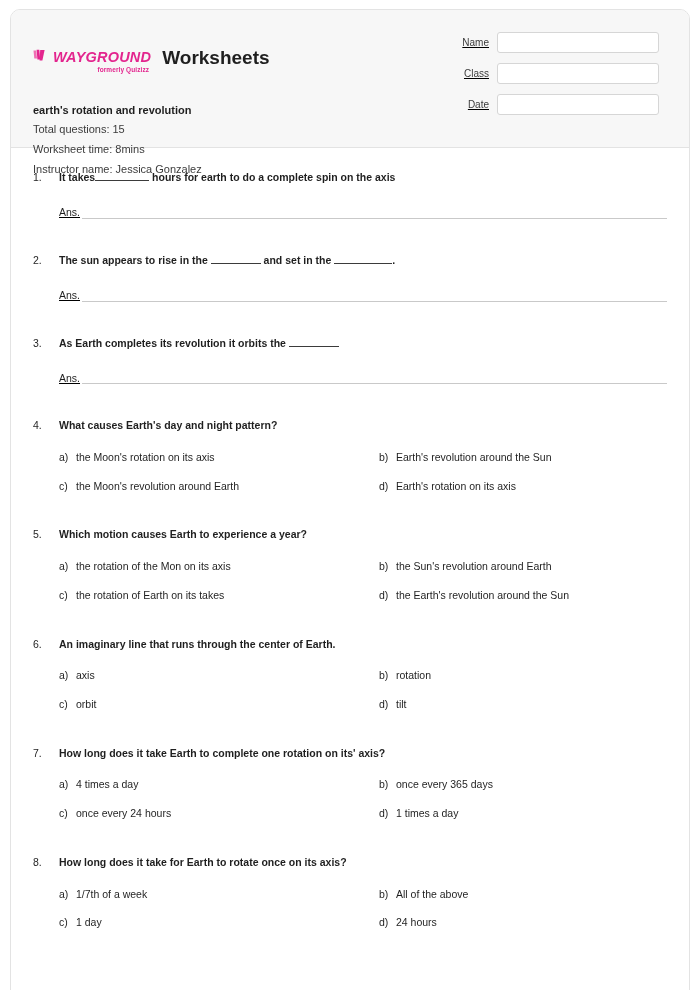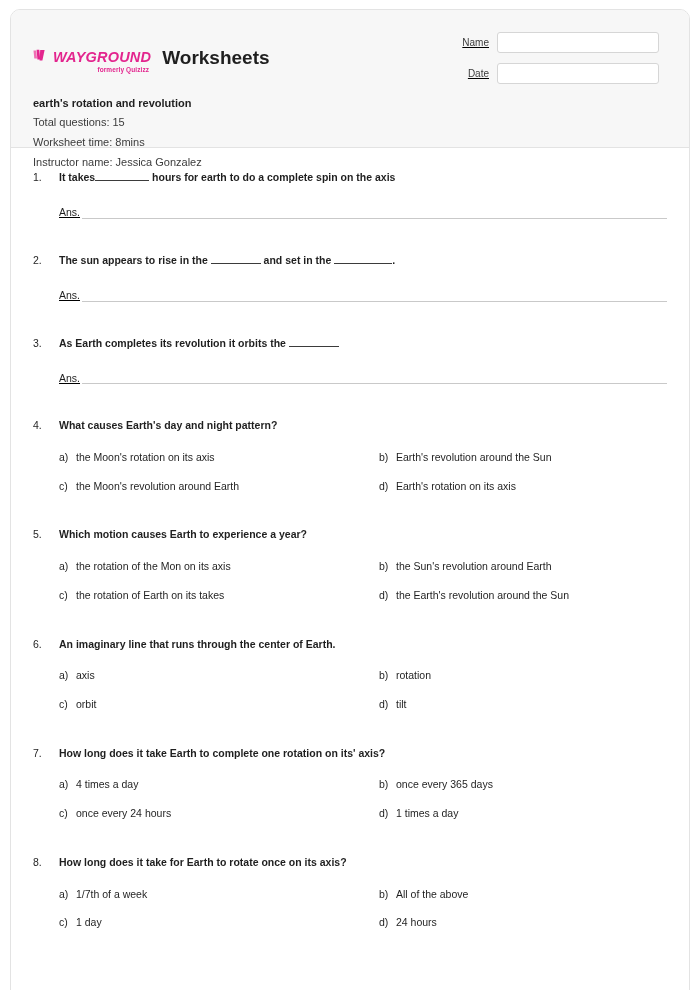--- a/index.html
+++ b/index.html
@@ -90,21 +90,21 @@
 
   .worksheets-label {
     font-size: 19px;
     font-weight: bold;
     color: #1f1f1f;
     margin-left: 2px;
     margin-bottom: 6px;
   }
 
   .meta {
-    margin-top: 23px;
+    margin-top: 30px;
   }
 
   .meta-title {
     font-size: 11px;
     font-weight: bold;
     color: #1f1f1f;
     margin-bottom: 7px;
   }
 
   .meta-line {
@@ -274,20 +274,24 @@
         <div class="meta-line">Worksheet time: 8mins</div>
         <div class="meta-line">Instructor name: Jessica Gonzalez</div>
       </div>
 
       <div class="fields">
         <div class="field-row">
           <span class="field-label">Name</span>
           <input class="field-input" type="text" placeholder="" style="">
         </div>
         <div class="field-row">
+          <span class="field-label">Class</span>
+          <input class="field-input" type="text" placeholder="" style="">
+        </div>
+        <div class="field-row">
           <span class="field-label">Date</span>
           <input class="field-input" type="text" placeholder="" style="">
         </div>
       </div>
     </div>
 
     <div class="sheet-body">
 
       <div class="question">
         <div class="q-head">

